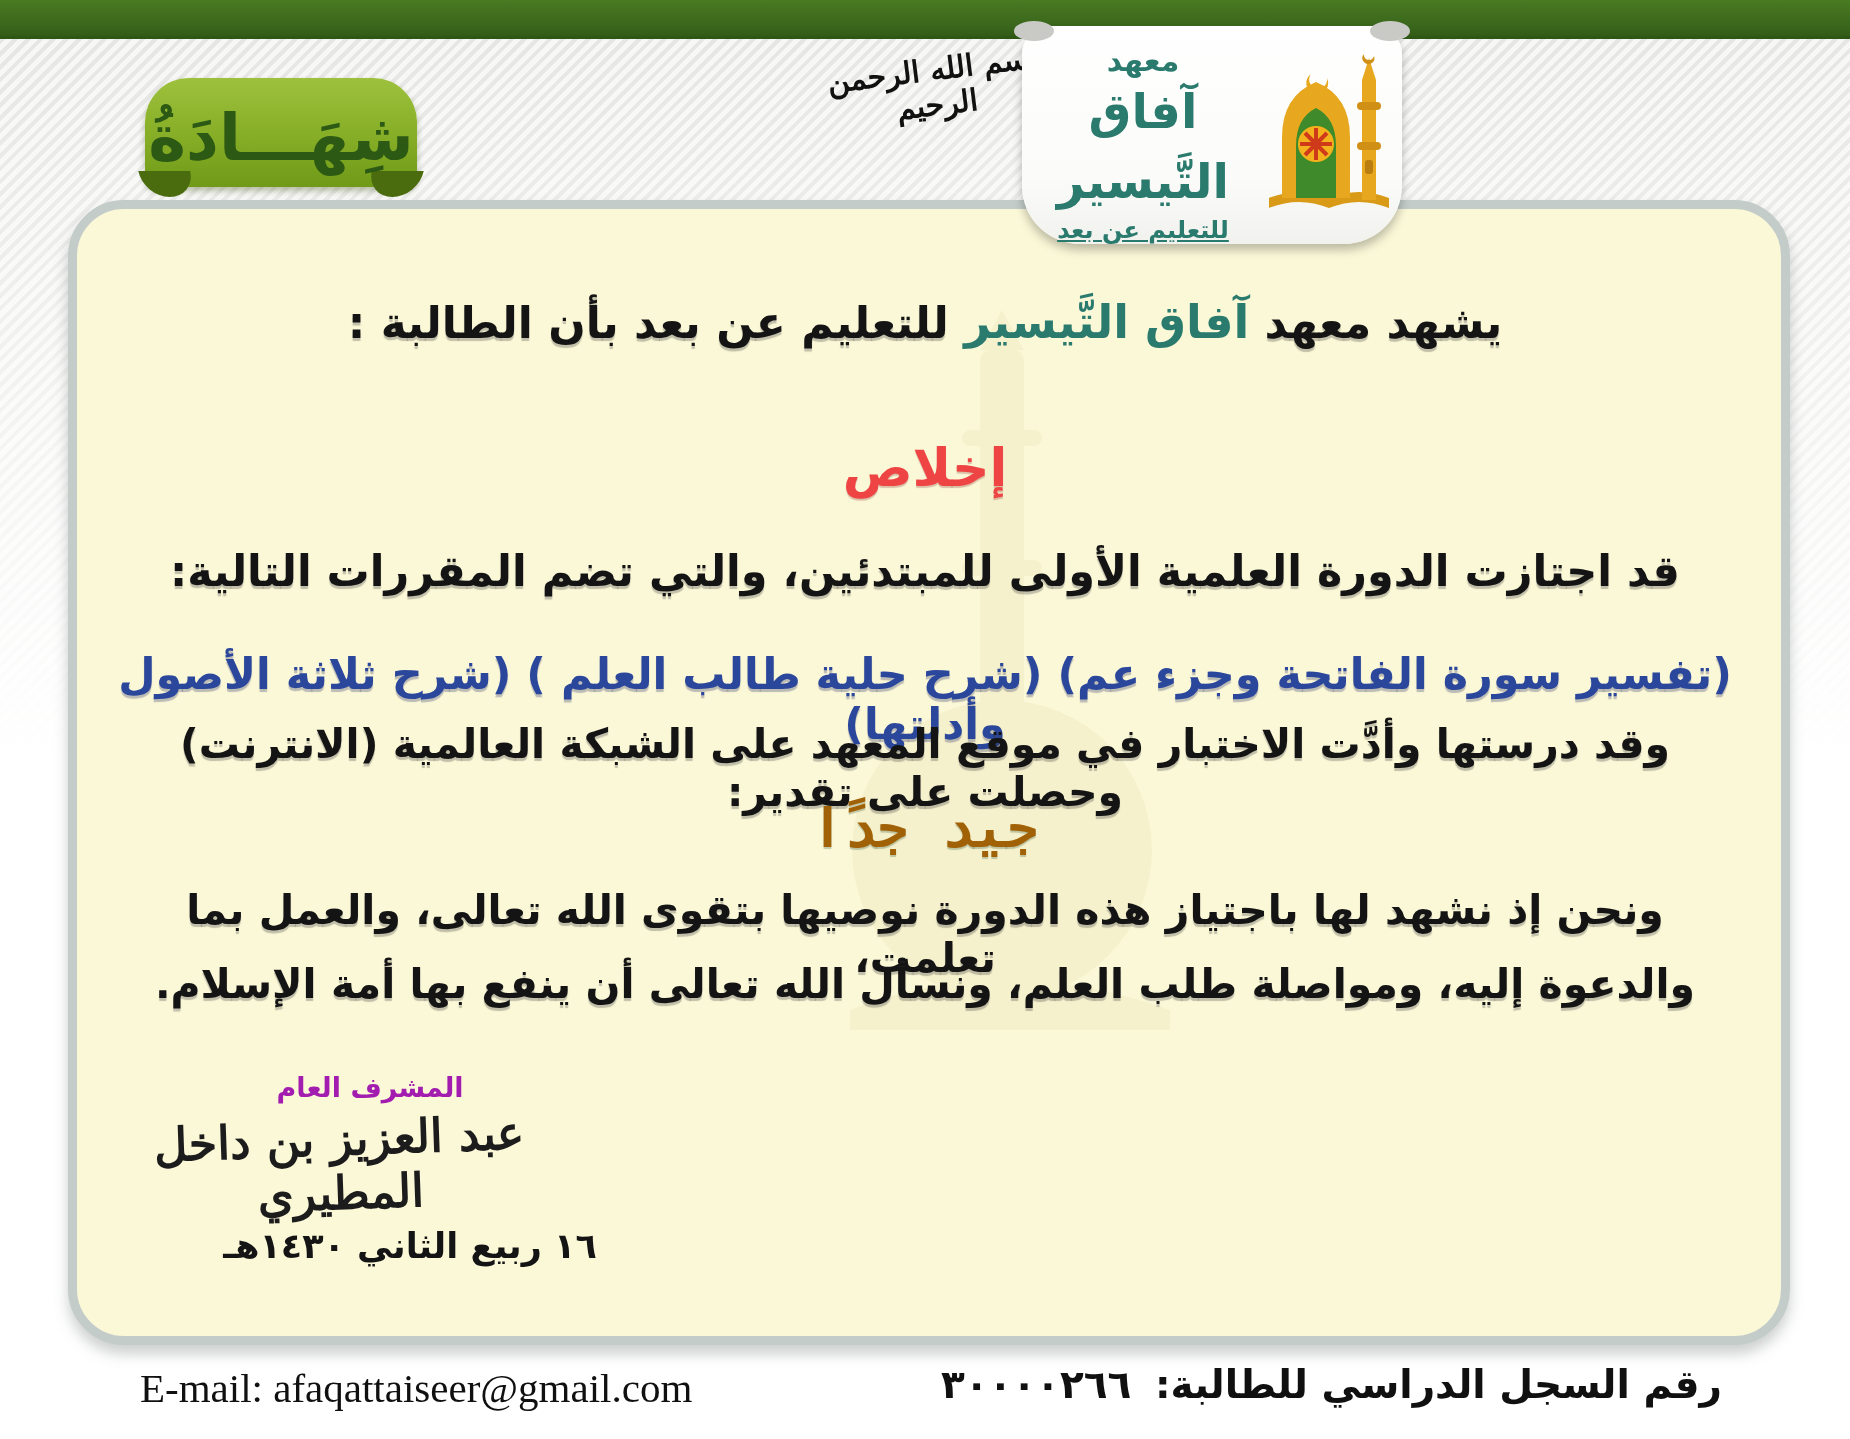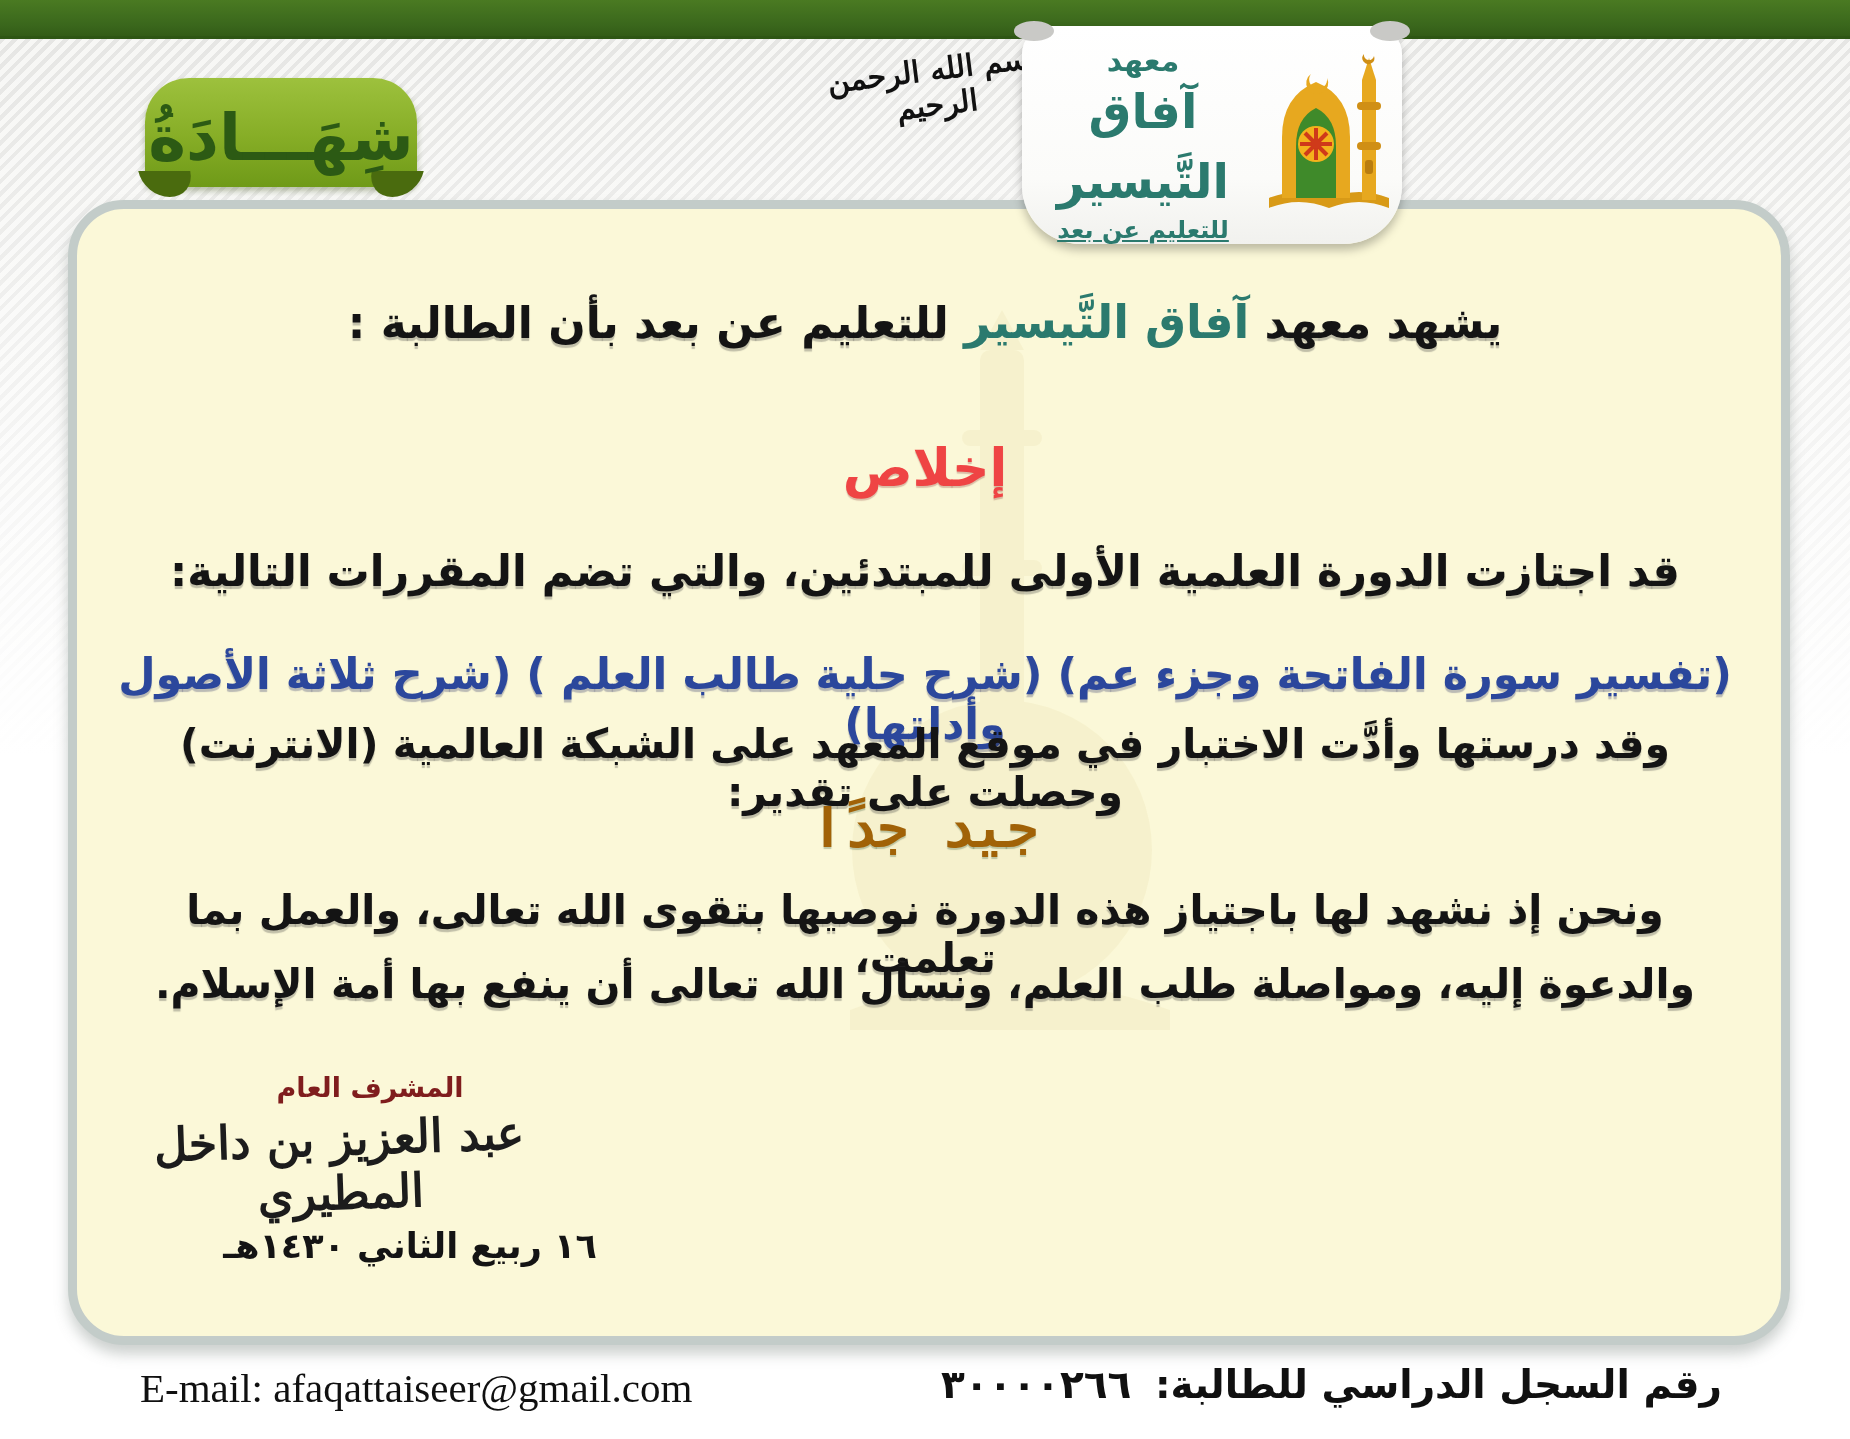--- a/index.html
+++ b/index.html
@@ -79,21 +79,21 @@
   }
   .intro-line{top:295px;font-size:44px;}
   .intro-brand{color:#2b7a6e;font-size:46px;text-shadow:none;}
   .student-name{top:438px;font-size:52px;color:#ef4444;text-shadow:0 2px 1px rgba(120,20,20,.25);}
   .course-line{top:546px;font-size:43px;}
   .subjects-line{top:638px;font-size:43px;color:#2b479c;text-shadow:0 3px 1px rgba(20,30,90,.28);margin-top:11px;}
   .exam-line{top:720px;font-size:41px;}
   .grade-line{top:797px;font-size:54px;color:#a16207;text-shadow:0 2px 1px rgba(20,60,25,.25);font-family:Liberation Mono, monospace;}
   .advice-line1{top:886px;font-size:41px;}
   .advice-line2{top:960px;font-size:41px;}
-  .sup-title{position:absolute;left:220px;top:1072px;width:300px;z-index:3;direction:rtl;text-align:center;font-size:27px;font-weight:bold;color:#7f1d1d;}
+  .sup-title{position:absolute;left:220px;top:1072px;width:300px;z-index:3;direction:rtl;text-align:center;font-size:27px;font-weight:bold;color:#a21caf;}
   .signature{
     position:absolute;left:120px;top:1112px;width:440px;z-index:3;direction:rtl;text-align:center;
     font-family:"DejaVu Serif",serif;font-size:46px;font-weight:bold;color:#1c1c1c;
     transform:rotate(-2deg);
   }
   .date-line{position:absolute;left:200px;top:1226px;width:420px;z-index:3;direction:rtl;text-align:center;font-size:35px;font-weight:bold;color:#141414;}
   
   .footer-email{
     position:absolute;left:140px;top:1364px;z-index:3;
     font-family:Liberation Serif, serif;font-size:41px;color:#101010;

